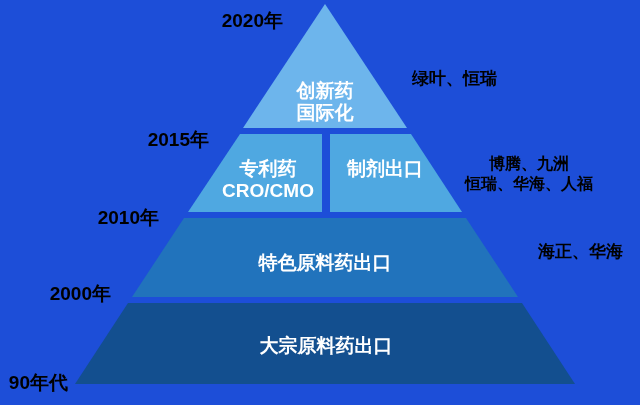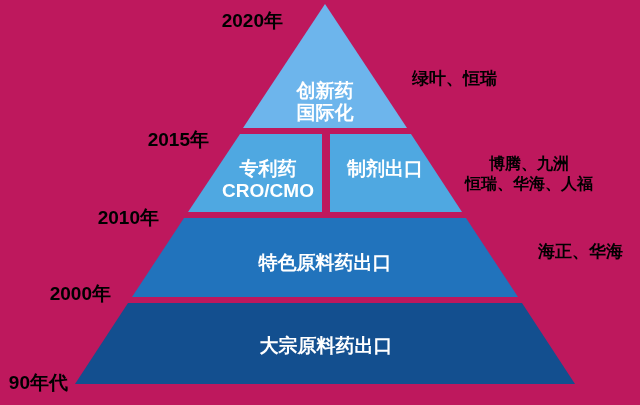--- a/index.html
+++ b/index.html
@@ -4,21 +4,21 @@
 <style>
   html, body {
     margin: 0;
     padding: 0;
     background: #ffffff;
   }
   .stage {
     position: relative;
     width: 640px;
     height: 405px;
-    background: #be185d;
+    background: #1d4ed8;
     overflow: hidden;
     font-family: "Liberation Sans", sans-serif;
   }
   svg { display: block; }
   .era-label {
     font-family: "Liberation Sans", sans-serif;
     font-size: 19px;
     font-weight: bold;
     fill: #000000;
   }

